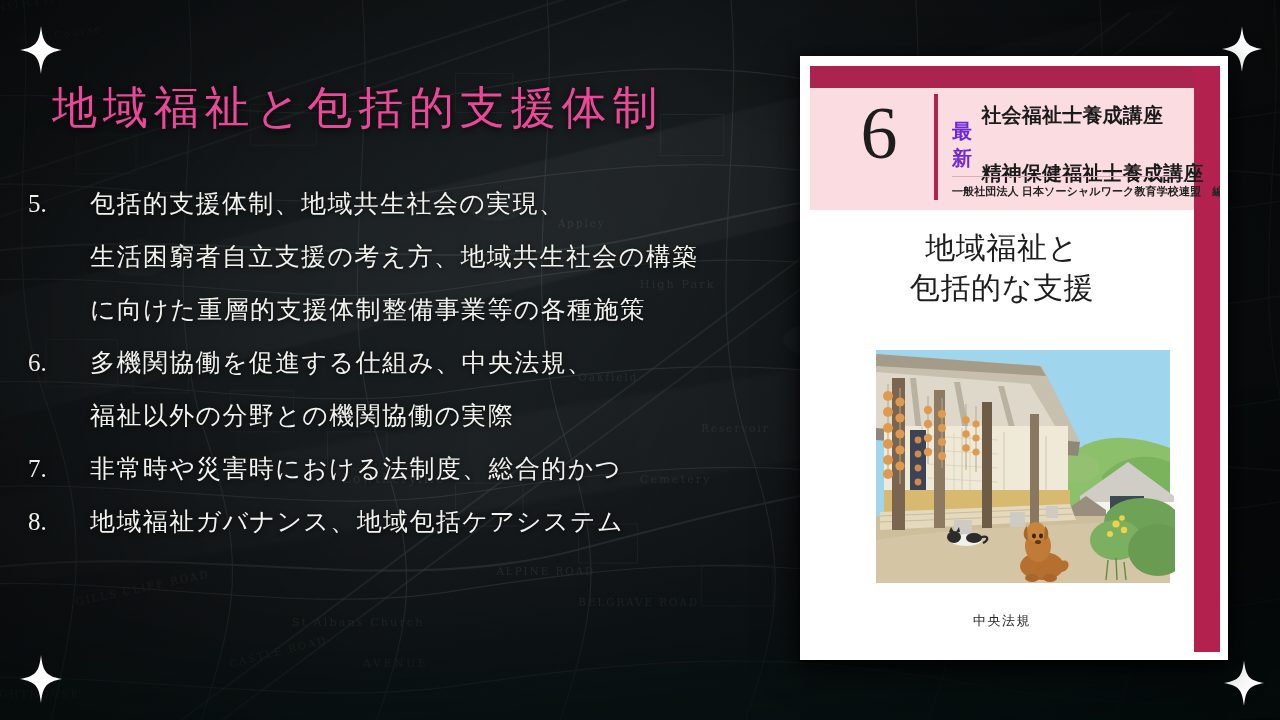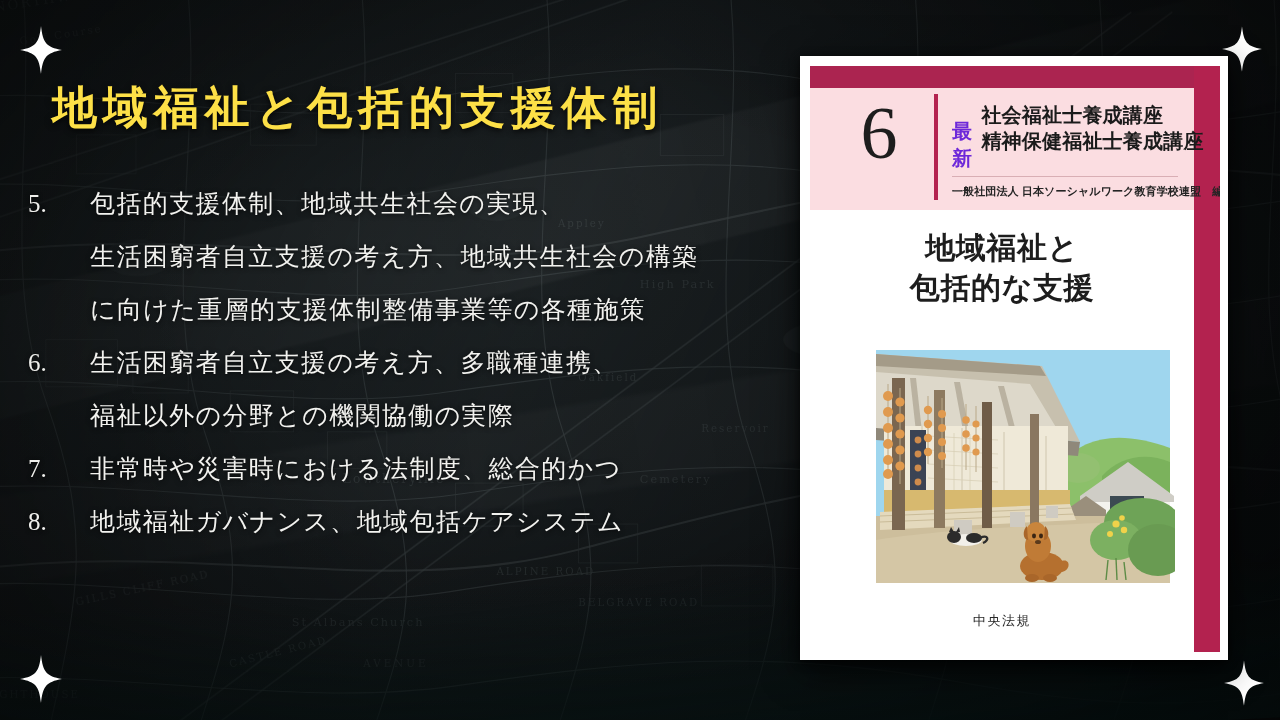--- a/index.html
+++ b/index.html
@@ -32,23 +32,23 @@
 
   
   .sparkle{position:absolute;}
   .sparkle svg{display:block;}
 
   
   .content{position:absolute;left:0;top:0;width:790px;height:720px;}
   .page-title{
     position:absolute;left:52px;top:78px;
     font-family:"Liberation Serif",serif;
-    font-size:45px;letter-spacing:.13em;color:#fde047;
+    font-size:45px;letter-spacing:.13em;color:#ec4899;
     text-shadow:0 2px 6px rgba(0,0,0,.85);
-    white-space:nowrap;font-weight:700;
+    white-space:nowrap;font-weight:400;
   }
   .bullets{position:absolute;left:20px;top:178px;width:760px;}
   .bullet{display:flex;align-items:flex-start;margin-bottom:1px;}
   .b-num{
     width:62px;flex:0 0 62px;text-align:left;padding-left:8px;
     font-family:"Liberation Serif",serif;font-size:25px;color:#efefec;
     line-height:52px;text-shadow:0 1px 4px rgba(0,0,0,.8);
   }
   .b-num.empty{visibility:hidden;}
   .b-text{
@@ -70,34 +70,34 @@
   .vol-num{
     position:absolute;left:26px;top:8px;width:86px;text-align:center;
     font-family:"Liberation Serif",serif;font-size:74px;color:#1d1d1d;line-height:1;
   }
   .head-rule{position:absolute;left:124px;top:6px;width:4px;height:106px;background:#b3224f;}
   .series-row{position:absolute;left:142px;top:14px;right:10px;display:flex;align-items:flex-start;}
   .badge-new{
     font-family:"Liberation Sans",sans-serif;font-weight:bold;font-size:20px;
     color:#6d28d9;letter-spacing:.02em;margin-right:9px;margin-top:16px;
   }
-  .series-lines{display:flex;flex-direction:column;}
+  .series-lines{display:flex;flex-direction:column;gap:32px;}
   .series-line{
     font-family:"Liberation Sans",sans-serif;font-weight:bold;
     font-size:20px;color:#1b1b1b;line-height:1.32;letter-spacing:.01em;white-space:nowrap;
   }
   .editor-rule{position:absolute;left:142px;top:88px;right:16px;height:1px;background:#d9aeb4;}
   .editor-line{
     position:absolute;left:142px;top:96px;right:10px;
     font-family:"Liberation Sans",sans-serif;font-weight:bold;
     font-size:11px;color:#242424;letter-spacing:.01em;white-space:nowrap;
   }
   .book-title{
     position:absolute;left:0;right:26px;top:162px;text-align:center;
-    font-family:"Liberation Sans",sans-serif;font-weight:bold;
+    font-family:"Liberation Sans",sans-serif;font-weight:normal;
     font-size:30px;color:#1d1d1d;line-height:1.34;letter-spacing:.02em;
   }
   .cover-art{position:absolute;left:60px;top:278px;width:306px;height:245px;background:#fff;}
   .cover-art svg{display:block;width:100%;height:100%;}
   .publisher{
     position:absolute;left:0;right:26px;bottom:22px;text-align:center;
     font-family:"Liberation Sans",sans-serif;font-weight:normal;
     font-size:13px;color:#262626;letter-spacing:.12em;
   }
 </style>
@@ -225,21 +225,21 @@
         <div class="b-num empty">&nbsp;</div>
         <div class="b-text">生活困窮者自立支援の考え方、地域共生社会の構築</div>
       </div>
       <div class="bullet">
         <div class="b-num empty">&nbsp;</div>
         <div class="b-text">に向けた重層的支援体制整備事業等の各種施策</div>
       </div>
 
       <div class="bullet">
         <div class="b-num">6.</div>
-        <div class="b-text">生活困窮者自立支援の考え方、多職種連携、</div>
+        <div class="b-text">多機関協働を促進する仕組み、中央法規、</div>
       </div>
       <div class="bullet">
         <div class="b-num empty">&nbsp;</div>
         <div class="b-text">福祉以外の分野との機関協働の実際</div>
       </div>
 
       <div class="bullet">
         <div class="b-num">7.</div>
         <div class="b-text">非常時や災害時における法制度、総合的かつ</div>
       </div>

